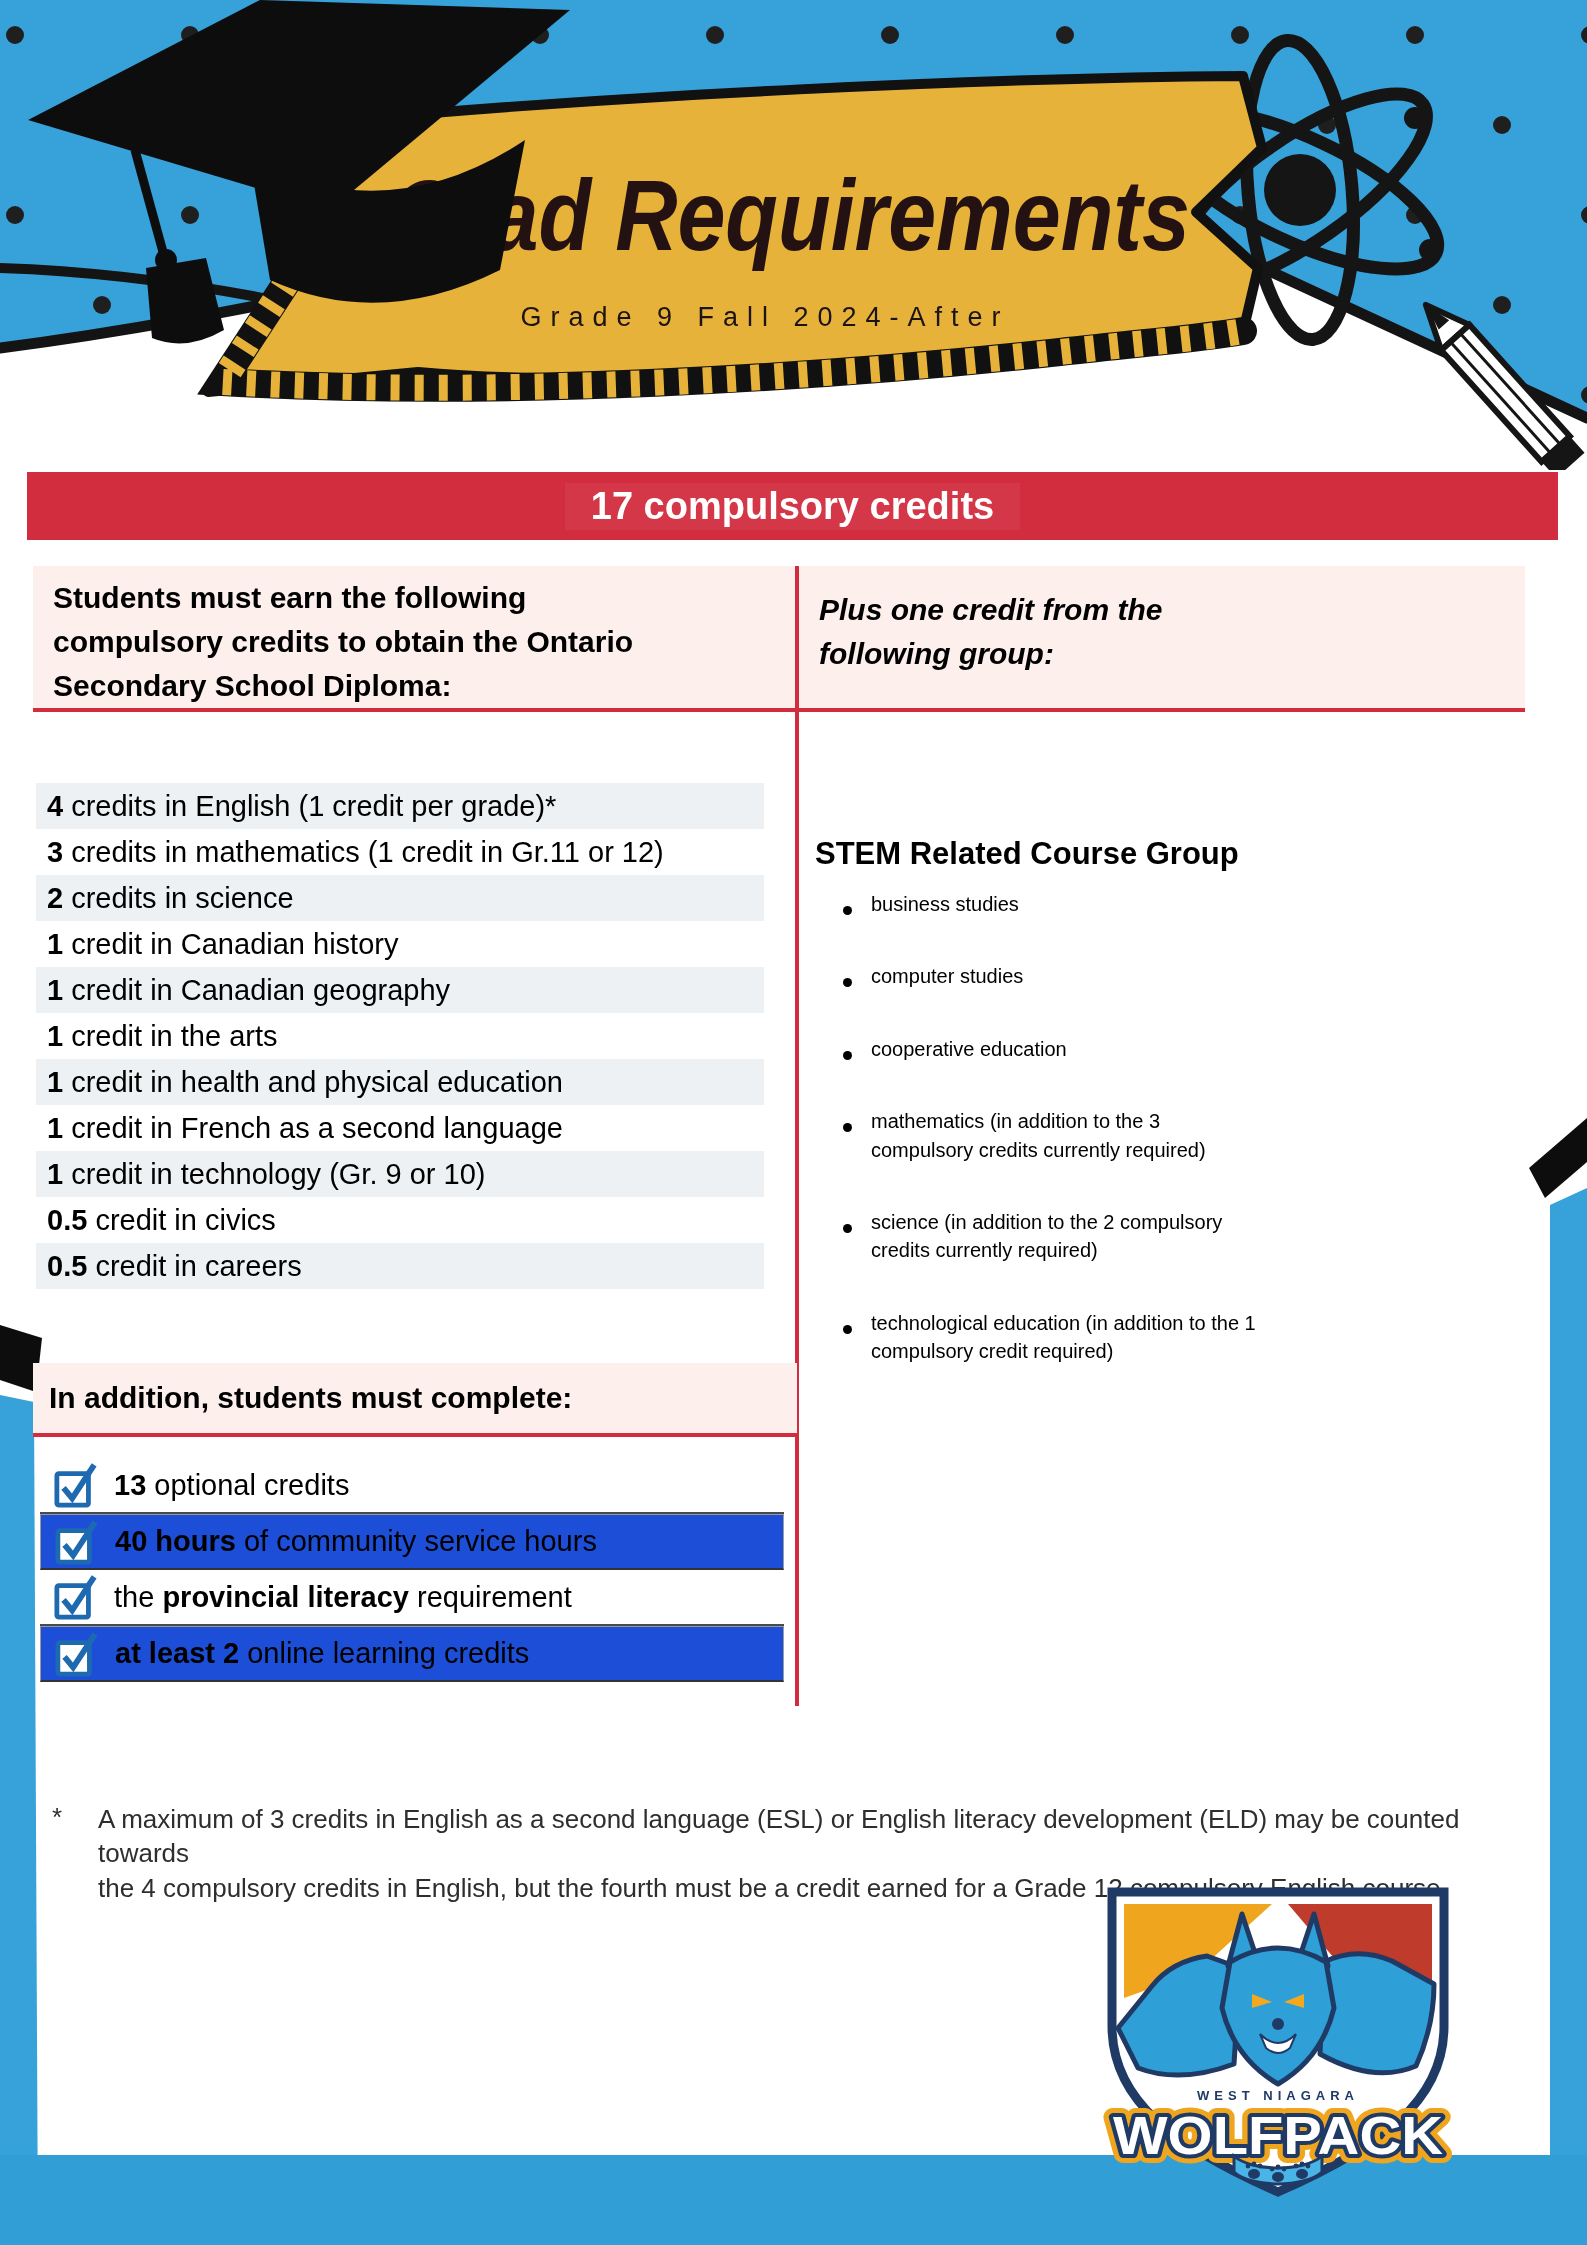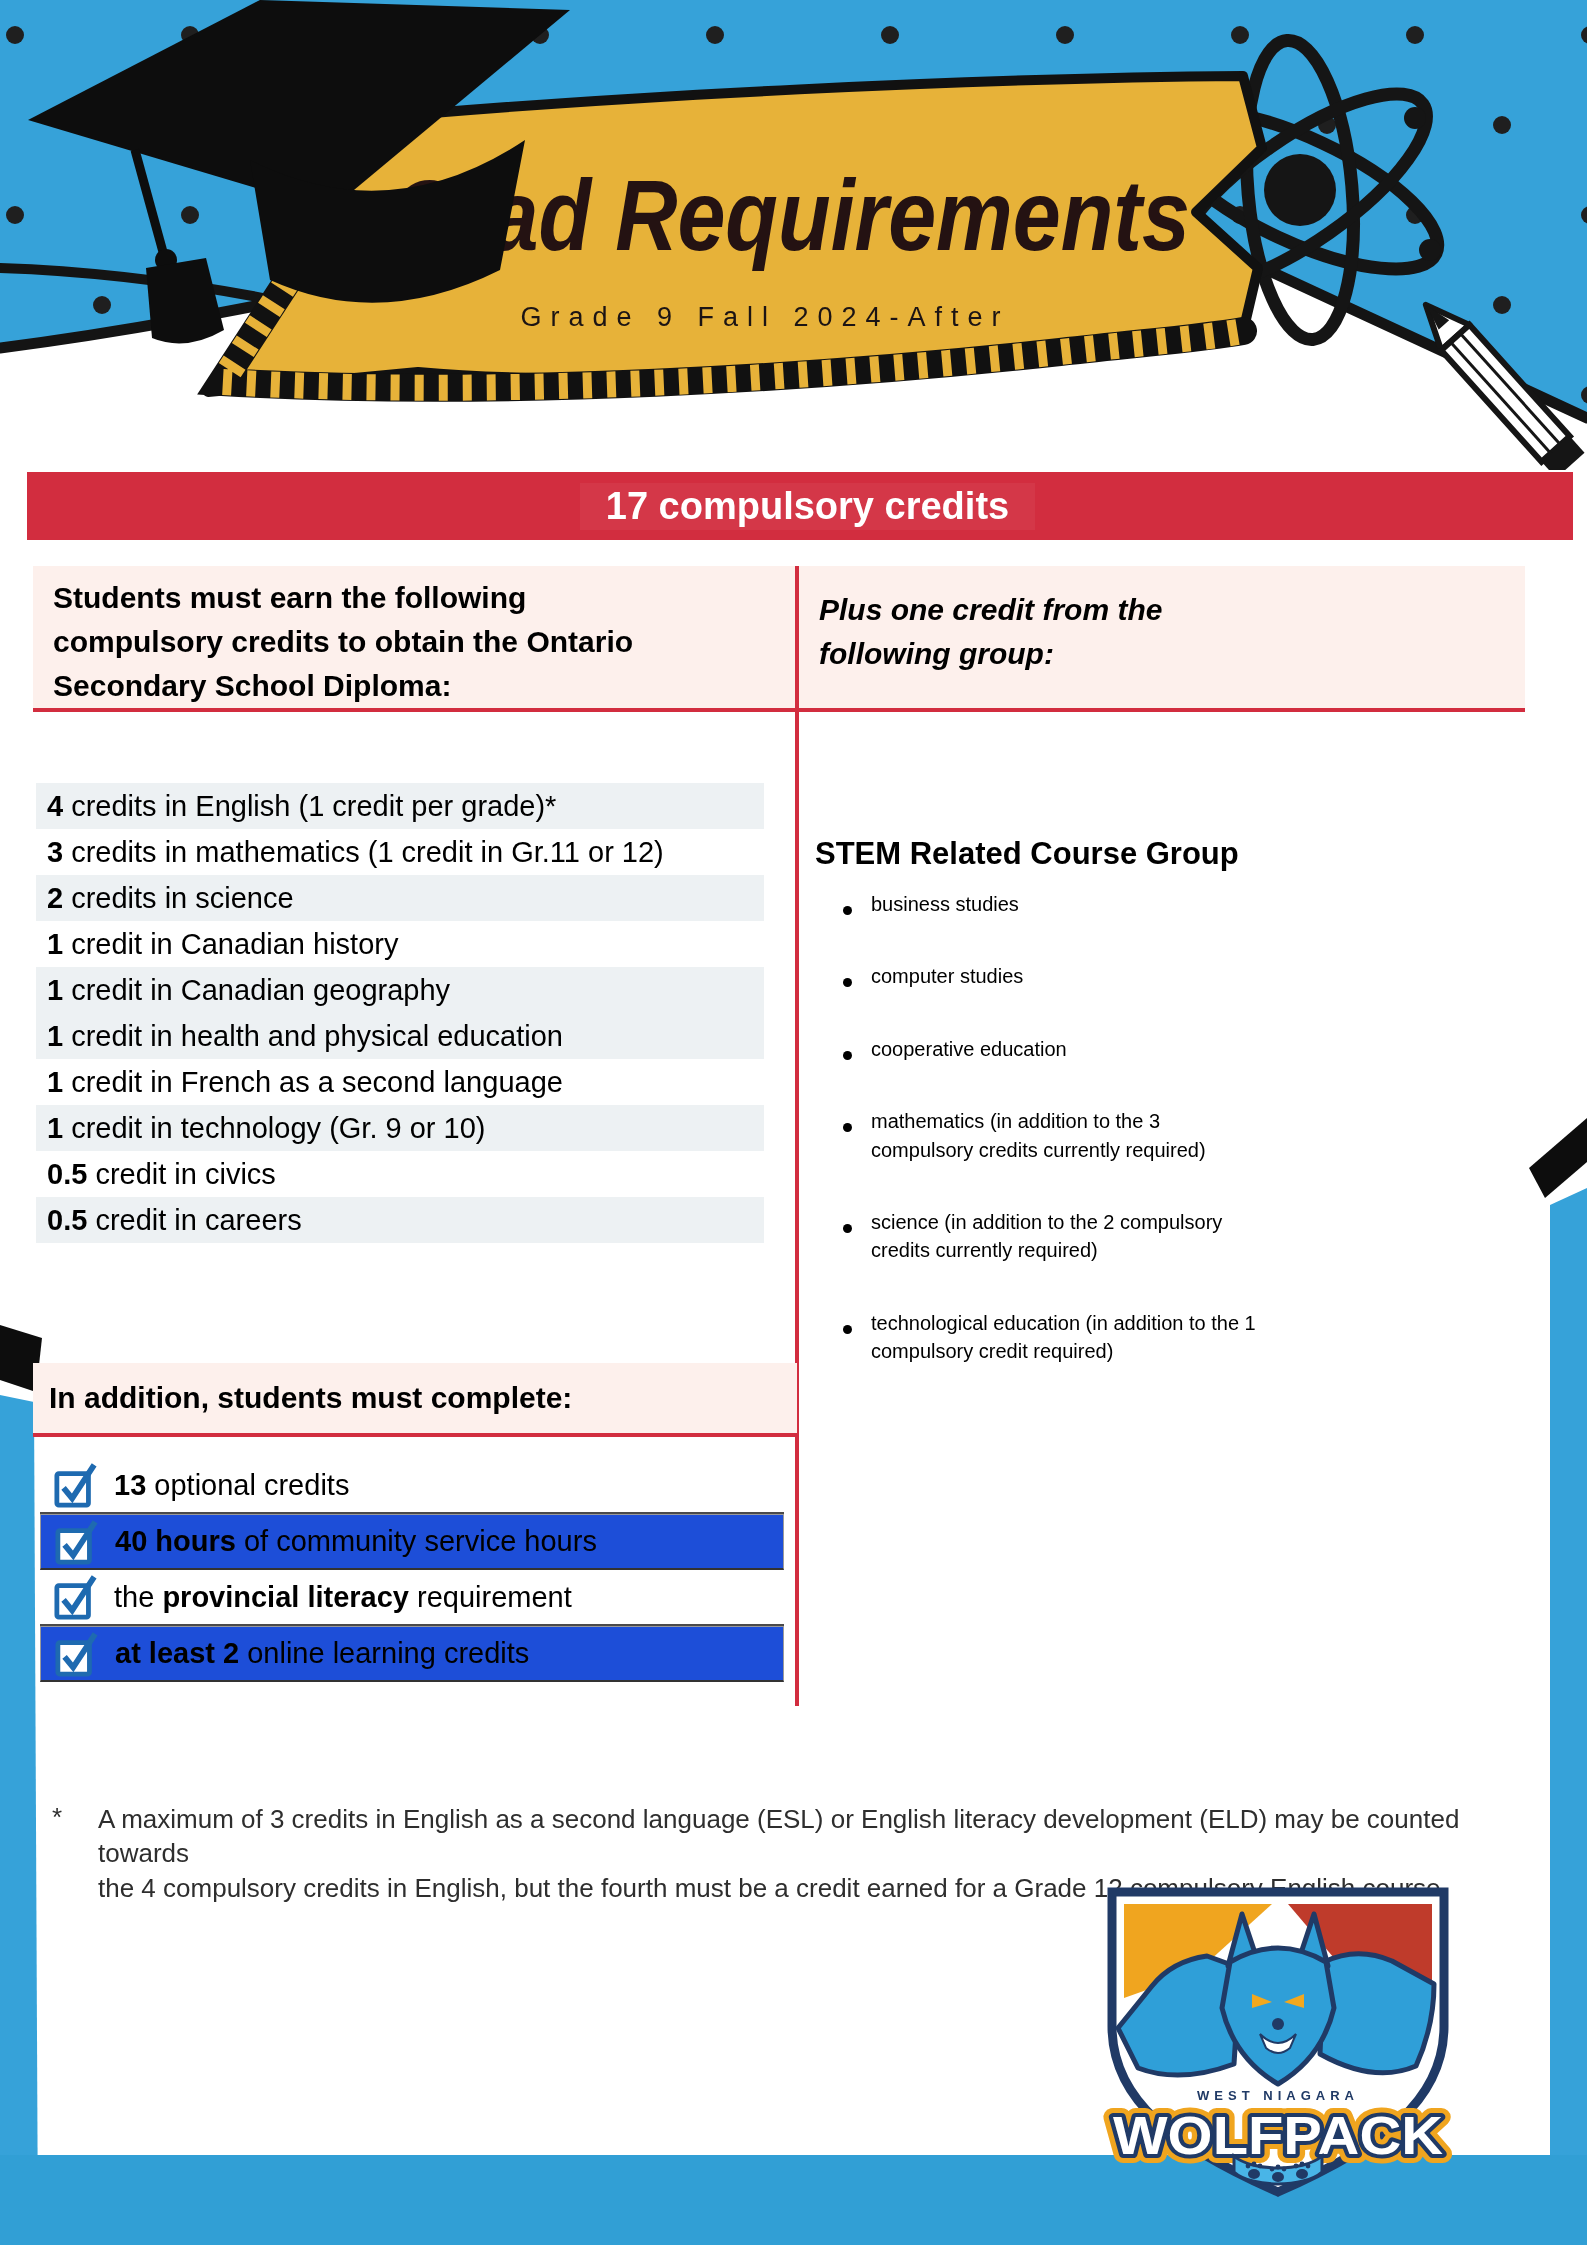--- a/index.html
+++ b/index.html
@@ -11,21 +11,21 @@
   .page svg text { font-family:"Liberation Sans", sans-serif; }
 
   
   .header-art { position:absolute; left:0; top:0; width:1587px; height:470px; }
   .decor { position:absolute; left:0; top:0; width:1587px; height:2245px; pointer-events:none; }
   .bottom-band { position:absolute; left:0; top:2155px; width:1587px; height:90px; background:#319fd5; }
 
   
   .red-bar {
     position:absolute; left:27px; top:472px; width:1531px; height:68px;
-    background:#d22d3f; display:flex; align-items:center; justify-content:center;padding-left:15px;
+    background:#d22d3f; display:flex; align-items:center; justify-content:center;
   }
   .red-bar span { color:#fff; font-weight:bold; font-size:38px; background:rgba(255,255,255,0.05); padding:2px 26px; }
 
   
   .intro-left, .intro-right {
     position:absolute; background:#fdf0ec; border-bottom:4px solid #d22d3f;
     font-weight:bold; font-size:30px; line-height:1.47; box-sizing:border-box;
     white-space:pre-line;
   }
   .intro-left  { left:33px;  top:566px; width:764px; height:146px; padding:10px 20px; }
@@ -157,20 +157,21 @@
       <div class="credit-row alt"><b>4</b><span> credits in English (1 credit per grade)*</span></div>
 
       <div class="credit-row"><b>3</b><span> credits in mathematics (1 credit in Gr.11 or 12)</span></div>
 
       <div class="credit-row alt"><b>2</b><span> credits in science</span></div>
 
       <div class="credit-row"><b>1</b><span> credit in Canadian history</span></div>
 
       <div class="credit-row alt"><b>1</b><span> credit in Canadian geography</span></div>
 
+      <div class="credit-row"><b>1</b><span> credit in the arts</span></div>
 
       <div class="credit-row alt"><b>1</b><span> credit in health and physical education</span></div>
 
       <div class="credit-row"><b>1</b><span> credit in French as a second language</span></div>
 
       <div class="credit-row alt"><b>1</b><span> credit in technology (Gr. 9 or 10)</span></div>
 
       <div class="credit-row"><b>0.5</b><span> credit in civics</span></div>
 
       <div class="credit-row alt"><b>0.5</b><span> credit in careers</span></div>

